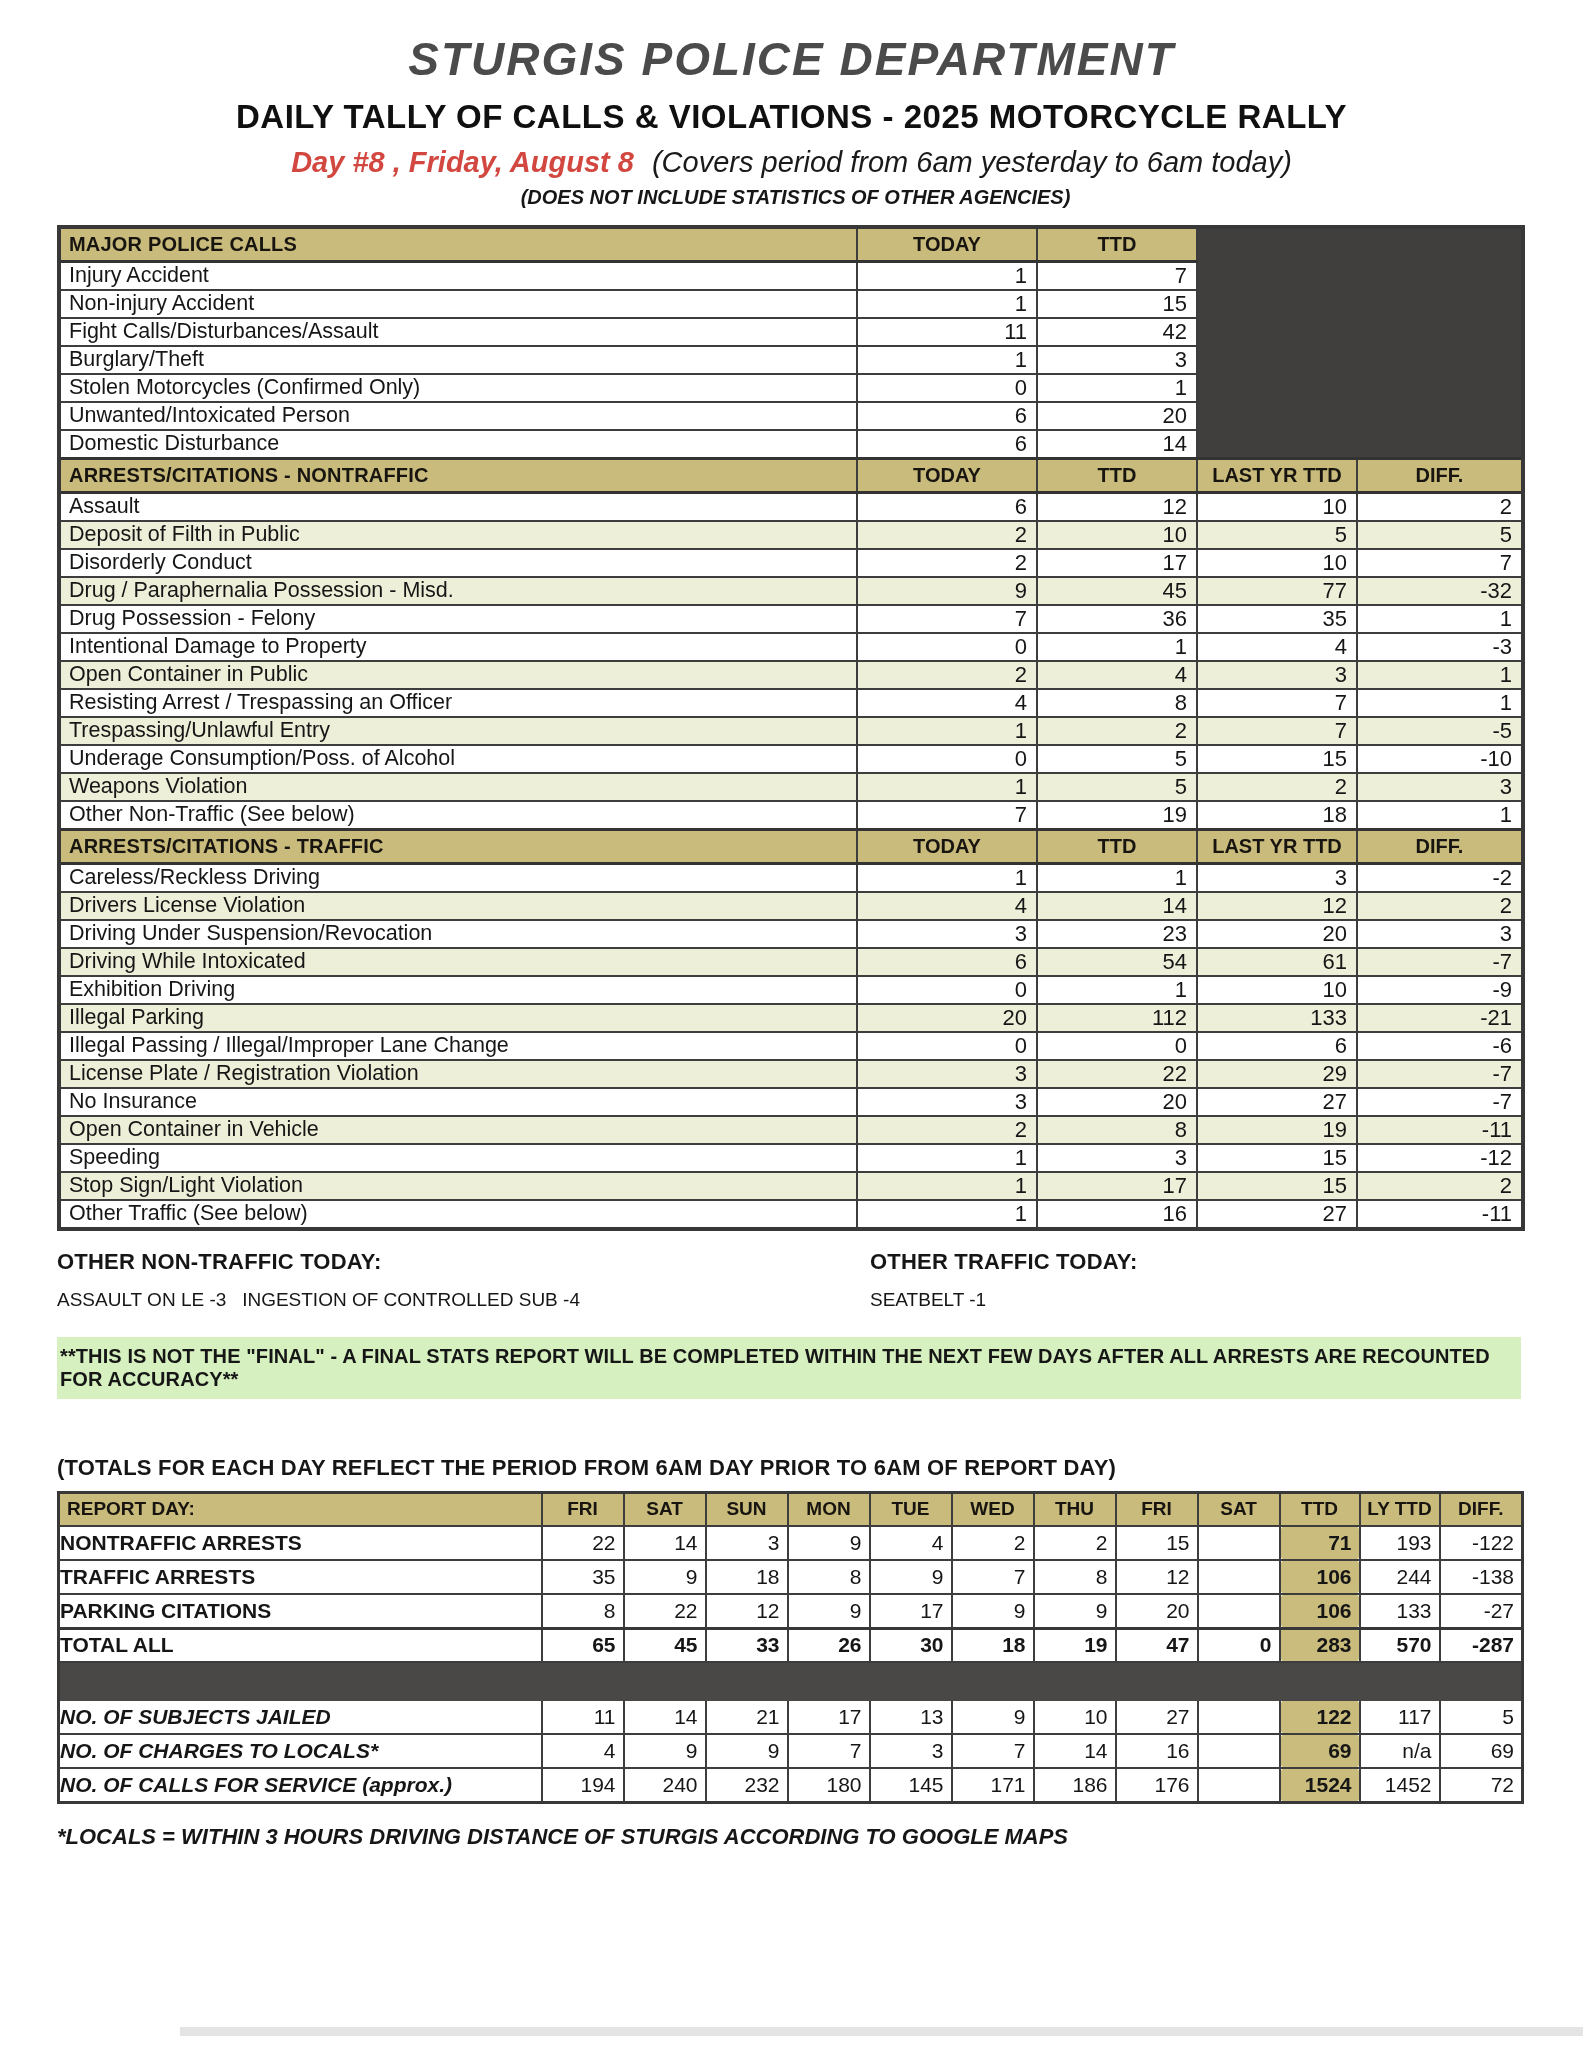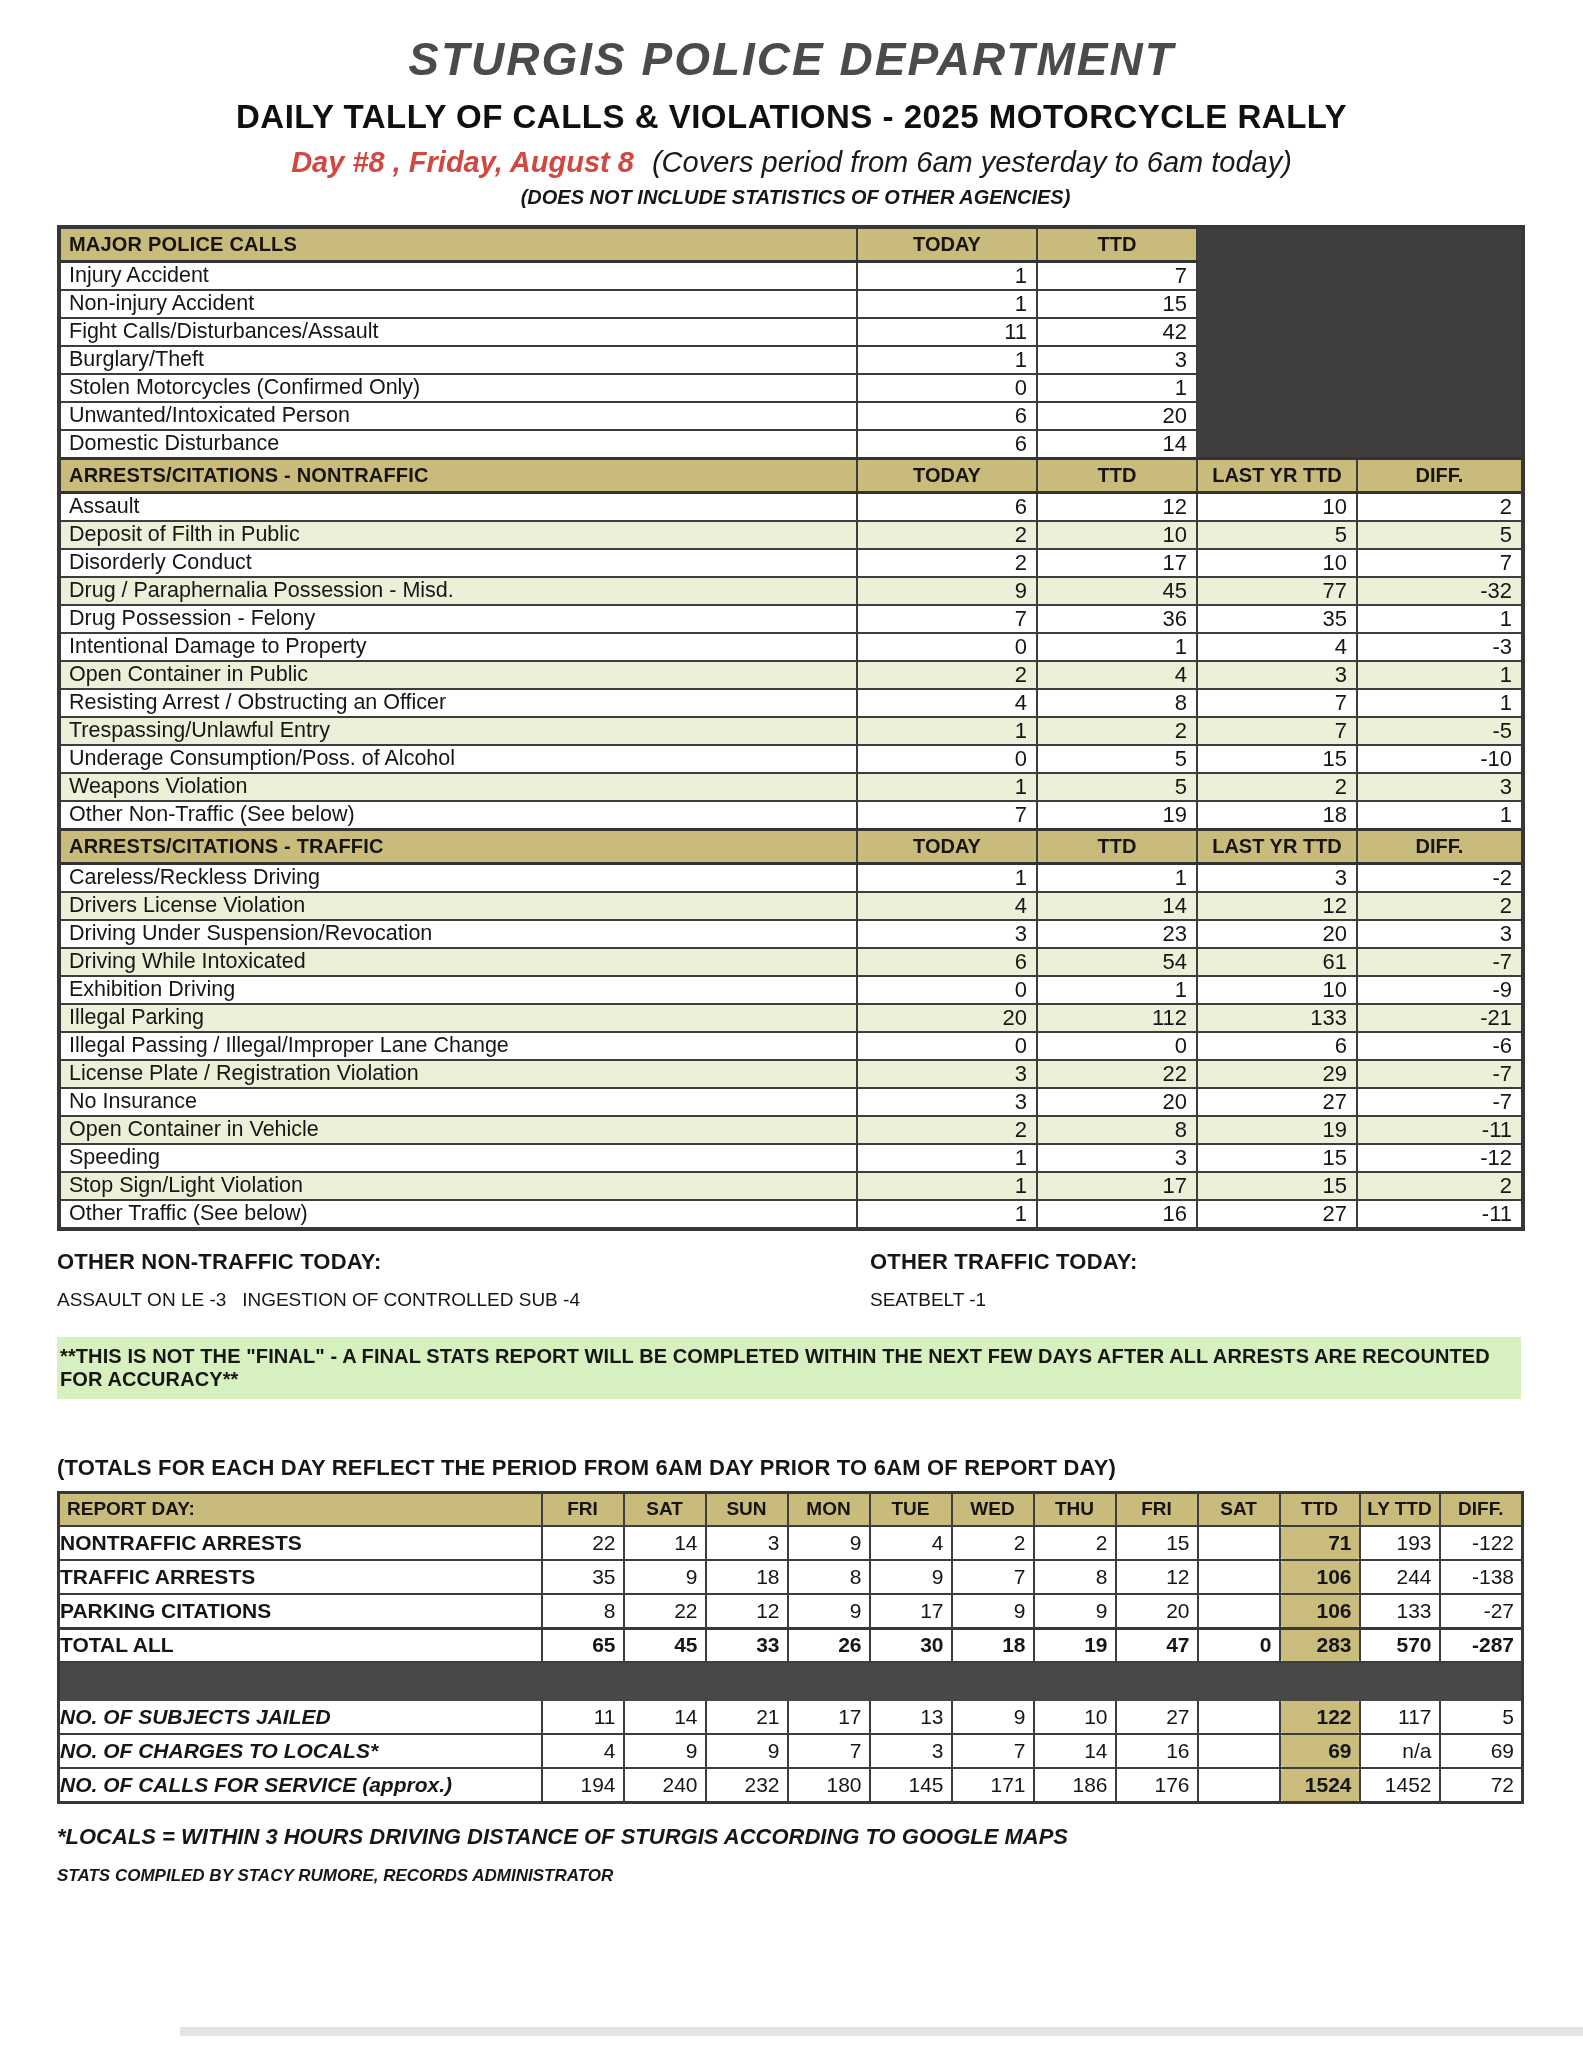--- a/index.html
+++ b/index.html
@@ -168,21 +168,21 @@
           <td class="num">-3</td>
         </tr>
         <tr class="shaded">
           <td class="lbl">Open Container in Public</td>
           <td class="num">2</td>
           <td class="num">4</td>
           <td class="num">3</td>
           <td class="num">1</td>
         </tr>
         <tr>
-          <td class="lbl">Resisting Arrest / Obstructing an Officer</td>
+          <td class="lbl">Resisting Arrest / Trespassing an Officer</td>
           <td class="num">4</td>
           <td class="num">8</td>
           <td class="num">7</td>
           <td class="num">1</td>
         </tr>
         <tr class="shaded">
           <td class="lbl">Trespassing/Unlawful Entry</td>
           <td class="num">1</td>
           <td class="num">2</td>
           <td class="num">7</td>
@@ -462,16 +462,15 @@
           <td class="t-num">176</td>
           <td class="t-num"></td>
           <td class="t-num ttd-col">1524</td>
           <td class="t-num">1452</td>
           <td class="t-num">72</td>
         </tr>
       </tbody>
   </table>
 
   <div class="locals-note">*LOCALS = WITHIN 3 HOURS DRIVING DISTANCE OF STURGIS ACCORDING TO GOOGLE MAPS</div>
-  <div class="compiled-by">STATS COMPILED BY STACY RUMORE, RECORDS ADMINISTRATOR</div>
 </div>
 
 <div class="scan-bar"></div>
 
 </body></html>

